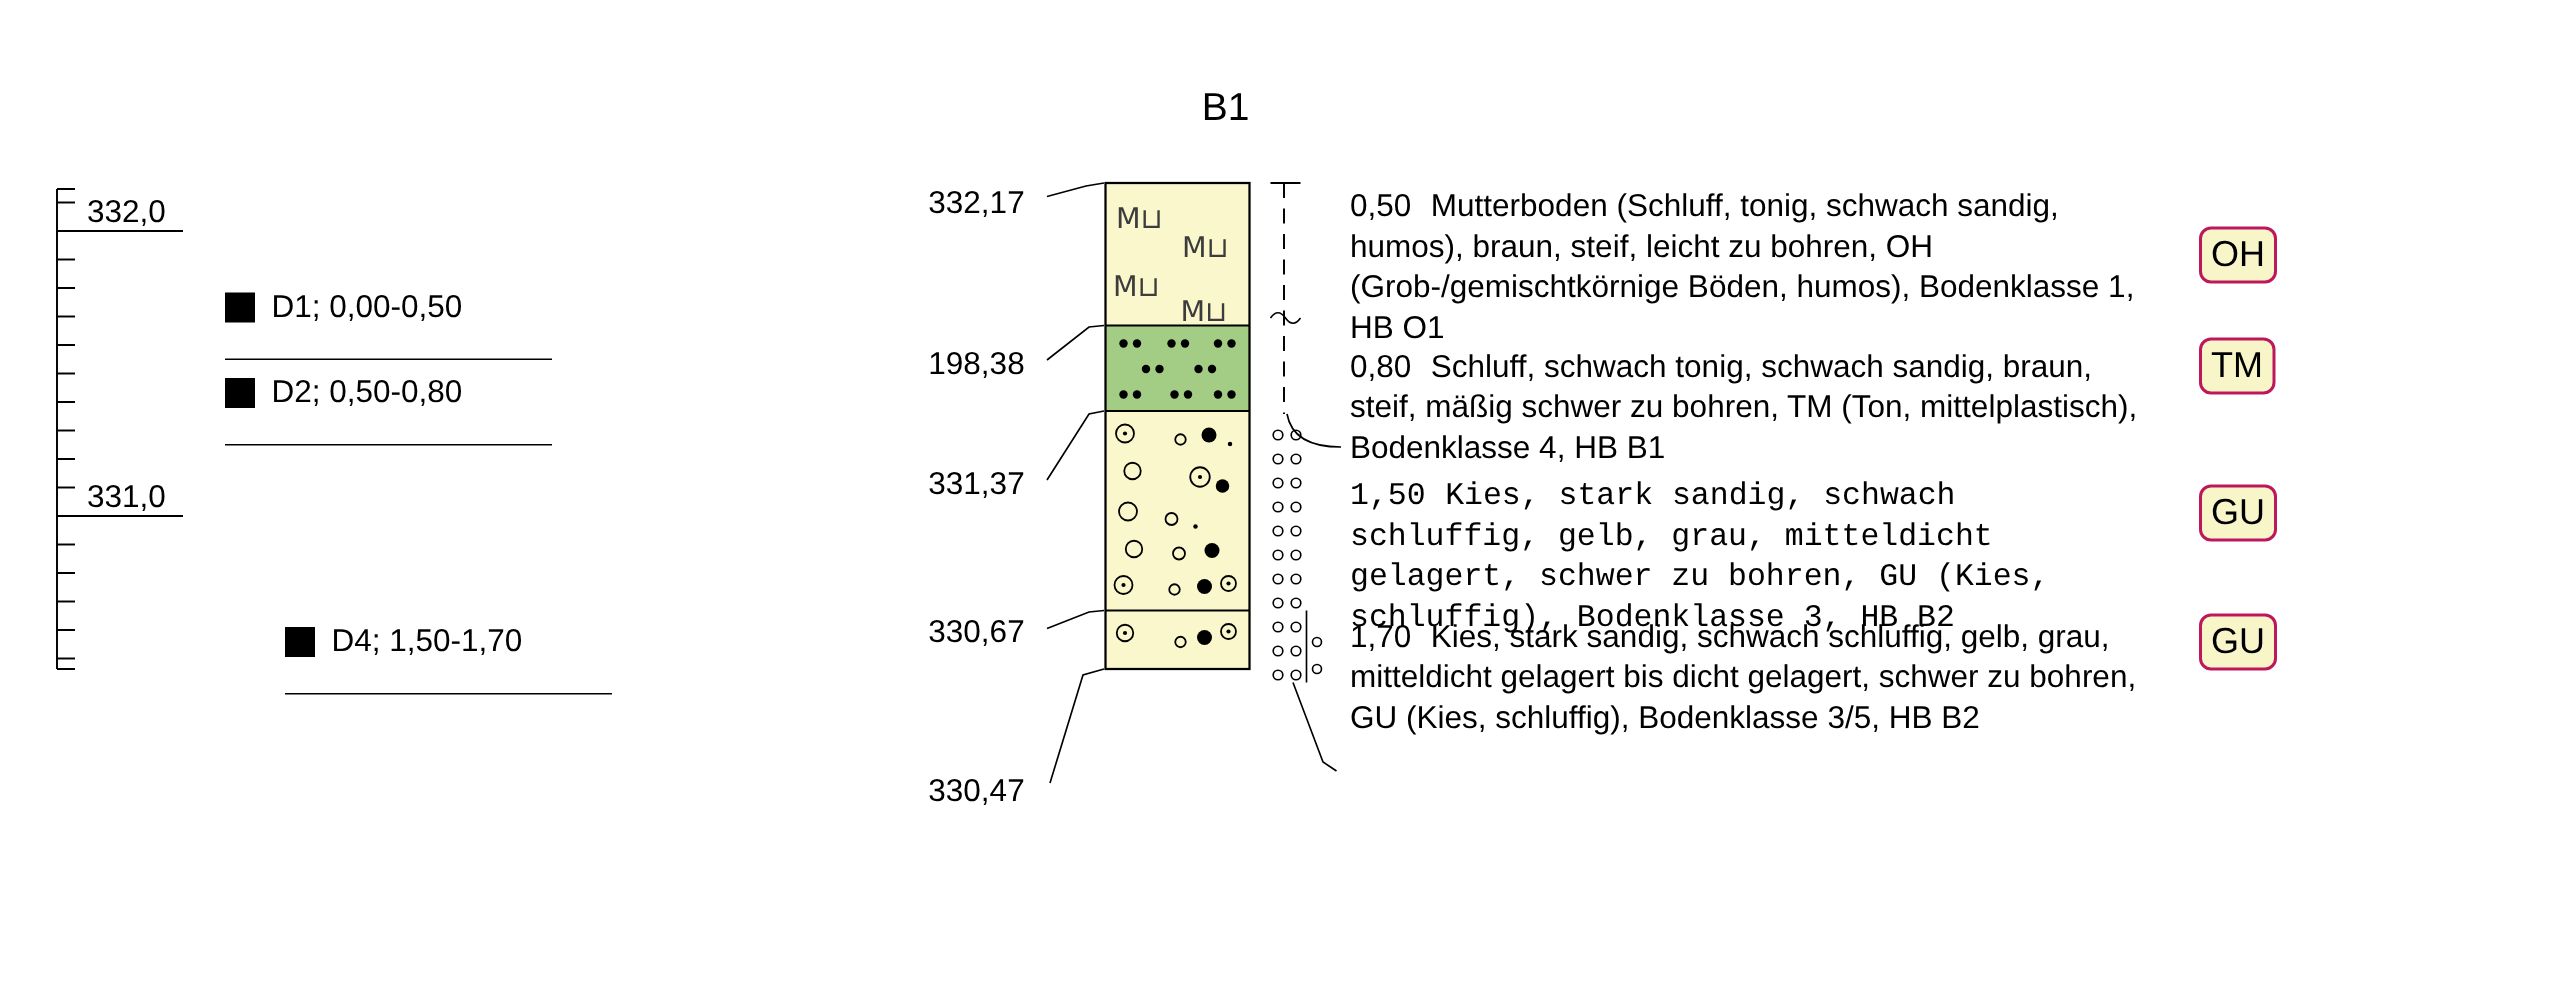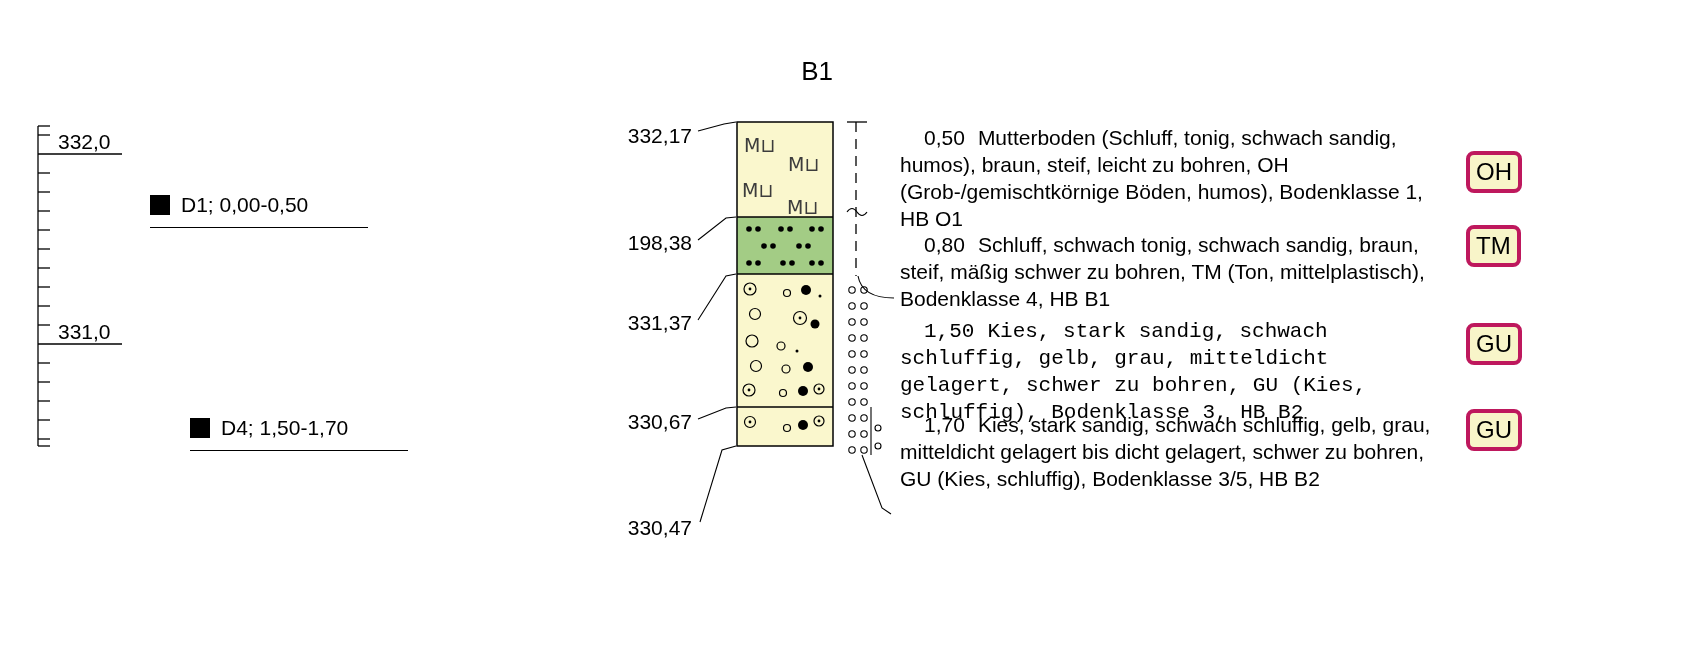--- a/index.html
+++ b/index.html
@@ -20,55 +20,55 @@
     left: 0; top: 0;
   }
   .ln   { stroke: #000; stroke-width: 1.3; }
   .lnth { stroke: #000; stroke-width: 1.1; fill: none; }
   .sym  { font-family: "DejaVu Sans", sans-serif; font-size: 19px; fill: #3c3c3c; }
 
   .txt { position: absolute; white-space: nowrap; }
   .datum        { left: 55px;  top: 16px;  font-size: 21px; }
   .title        { left: 737px; top: 56px;  width: 96px; text-align: right; font-size: 26px; }
   .ruler-label  { left: 58px;  width: 62px; font-size: 21px; }
-  .elev         { left: 610px; width: 82px; text-align: right; font-size: 21px; }
+  .elev         { left: 610px; width: 82px; text-align: center; font-size: 21px; }
 
   .sample {
     position: absolute;
     left: 150px;
     width: 218px;
     display: flex;
     align-items: center;
     gap: 11px;
-    padding-bottom: 10px;
+    padding-bottom: 22px;
     border-bottom: 1.6px solid #000;
     font-size: 21px;
   }
   .sq { width: 20px; height: 20px; background: #000; flex: 0 0 auto; }
 
   .desc {
     position: absolute;
     left: 900px;
     width: 540px;
     font-size: 21px;
     line-height: 27px;
     white-space: normal;
   }
-  .desc .depth { margin-right: 13px; margin-left: 24px; }
+  .desc .depth { margin-right: 13px; }
 
   .badge {
     position: absolute;
     left: 1466px;
     min-width: 50px;
     padding: 1px 6px;
     text-align: center;
     font-size: 24px;
     line-height: 32px;
     background: #f8f5c9;
-    border: 4px solid #be185d;
+    border: 2px solid #be185d;
     border-radius: 8px;
   }
 </style>
 </head>
 <body>
 
 <div class="canvas">
 
   <svg class="overlay" width="1700" height="670">
 
@@ -213,20 +213,24 @@
 
   <div class="txt title">B1</div>
 
   <div class="txt ruler-label" style="top:130px;">332,0</div>
   <div class="txt ruler-label" style="top:320px;">331,0</div>
 
   <div class="sample" style="top:193px;">
     <span class="sq"></span>
     <span>D1; 0,00-0,50</span>
   </div>
+  <div class="sample" style="top:250px;">
+    <span class="sq"></span>
+    <span>D2; 0,50-0,80</span>
+  </div>
   <div class="sample" style="top:416px;margin-left:40px;">
     <span class="sq"></span>
     <span>D4; 1,50-1,70</span>
   </div>
 
   <div class="txt elev" style="top:124px;">332,17</div>
   <div class="txt elev" style="top:231px;">198,38</div>
   <div class="txt elev" style="top:311px;">331,37</div>
   <div class="txt elev" style="top:410px;">330,67</div>
   <div class="txt elev" style="top:516px;">330,47</div>

